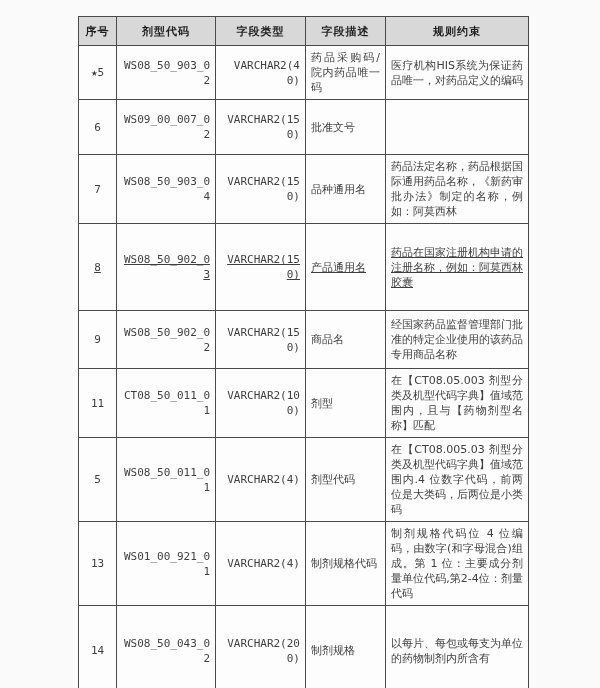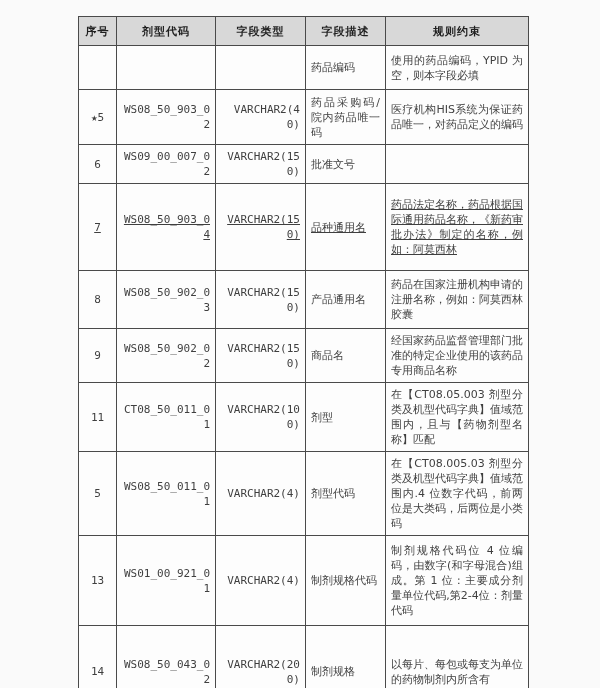--- a/index.html
+++ b/index.html
@@ -86,27 +86,20 @@
     <tr>
       <th>序号</th>
       <th>剂型代码</th>
       <th>字段类型</th>
       <th>字段描述</th>
       <th>规则约束</th>
     </tr>
   </thead>
   <tbody>
     <tr>
-      <td class="c-no"></td>
-      <td class="c-name"></td>
-      <td class="c-type"></td>
-      <td class="c-desc">药品编码</td>
-      <td class="c-rule">使用的药品编码，YPID 为空，则本字段必填</td>
-    </tr>
-    <tr>
       <td class="c-no">★5</td>
       <td class="c-name">WS08_50_903_02</td>
       <td class="c-type">VARCHAR2(40)</td>
       <td class="c-desc">药品采购码/院内药品唯一码</td>
       <td class="c-rule">医疗机构HIS系统为保证药品唯一，对药品定义的编码</td>
     </tr>
     <tr>
       <td class="c-no">6</td>
       <td class="c-name">WS09_00_007_02</td>
       <td class="c-type">VARCHAR2(150)</td>

